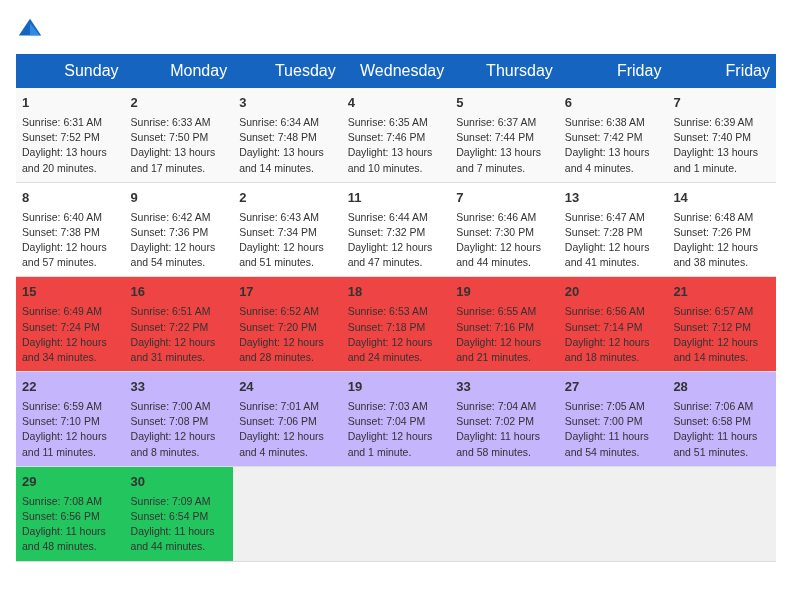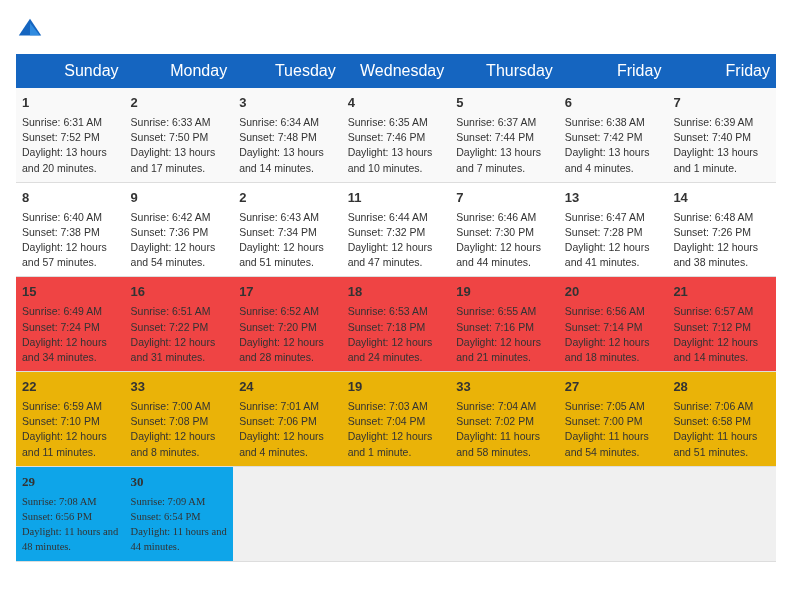--- a/index.html
+++ b/index.html
@@ -202,21 +202,21 @@
         </td>
         <td>
           <span class="day-number">20</span>
           <div class="day-info">Sunrise: 6:56 AM<br>Sunset: 7:14 PM<br>Daylight: 12 hours and 18 minutes.</div>
         </td>
         <td>
           <span class="day-number">21</span>
           <div class="day-info">Sunrise: 6:57 AM<br>Sunset: 7:12 PM<br>Daylight: 12 hours and 14 minutes.</div>
         </td>
       </tr>
-      <tr style="background: #eab308;">
+      <tr style="background: #c4b5fd;">
         <td>
           <span class="day-number">22</span>
           <div class="day-info">Sunrise: 6:59 AM<br>Sunset: 7:10 PM<br>Daylight: 12 hours and 11 minutes.</div>
         </td>
         <td>
           <span class="day-number">33</span>
           <div class="day-info">Sunrise: 7:00 AM<br>Sunset: 7:08 PM<br>Daylight: 12 hours and 8 minutes.</div>
         </td>
         <td>
           <span class="day-number">24</span>
@@ -232,21 +232,21 @@
         </td>
         <td>
           <span class="day-number">27</span>
           <div class="day-info">Sunrise: 7:05 AM<br>Sunset: 7:00 PM<br>Daylight: 11 hours and 54 minutes.</div>
         </td>
         <td>
           <span class="day-number">28</span>
           <div class="day-info">Sunrise: 7:06 AM<br>Sunset: 6:58 PM<br>Daylight: 11 hours and 51 minutes.</div>
         </td>
       </tr>
-      <tr style="background: #0ea5e9; font-family: Liberation Serif, serif;">
+      <tr style="background: #22c55e;">
         <td>
           <span class="day-number">29</span>
           <div class="day-info">Sunrise: 7:08 AM<br>Sunset: 6:56 PM<br>Daylight: 11 hours and 48 minutes.</div>
         </td>
         <td>
           <span class="day-number">30</span>
           <div class="day-info">Sunrise: 7:09 AM<br>Sunset: 6:54 PM<br>Daylight: 11 hours and 44 minutes.</div>
         </td>
         <td style="background: rgb(240, 240, 240);"></td>
         <td style="background: rgb(240, 240, 240);"></td>

